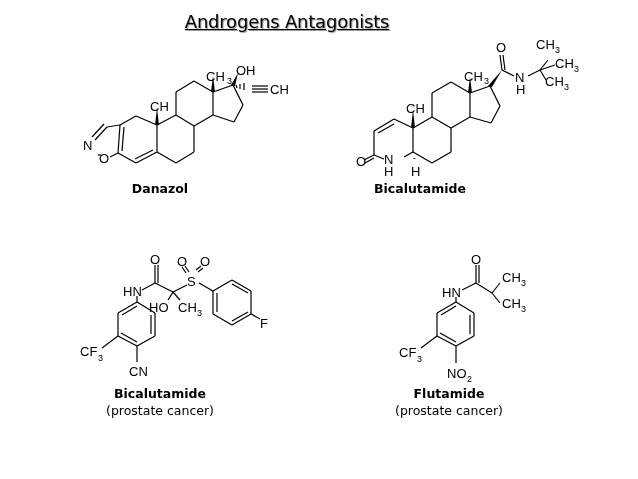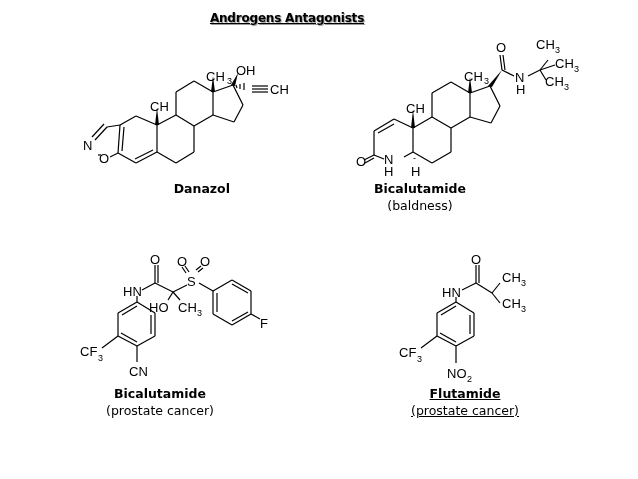--- a/index.html
+++ b/index.html
@@ -1,19 +1,19 @@
 <!DOCTYPE html>
 <html><head>
 <meta charset="utf-8">
 <style>
   html, body { margin: 0; padding: 0; background: #ffffff; }
   body { width: 638px; height: 479px; position: relative; overflow: hidden;
          font-family: "DejaVu Sans", "Liberation Sans", sans-serif; color: #000; }
   .title { position: absolute; left: 0; width: 638px; top: 11px; text-align: center;
-           font-family: "DejaVu Sans", sans-serif; font-weight: bold; font-size: 12px;
+           font-family: "DejaVu Sans", sans-serif; font-weight: normal; font-size: 18px;
            text-decoration: underline; text-shadow: 1px 1px 1px #9a9a9a; letter-spacing: -0.2px; }
   .title span { position: relative; left: -32px; }
   svg.mol { position: absolute; left: 0; top: 0; width: 638px; height: 479px; }
   svg.mol line, svg.mol polyline, svg.mol path.bond { stroke: #000; stroke-width: 1.2; fill: none; }
   svg.mol text { font-family: "Liberation Sans", sans-serif; font-size: 13px; fill: #000; }
   svg.mol text.sub { font-size: 9px; }
   .caption { position: absolute; text-align: center; font-size: 12.5px; line-height: 17px; }
   .caption .name { font-weight: bold; }
   .caption .use { font-weight: normal; }
 </style>
@@ -220,27 +220,26 @@
     <text class="sub" x="521" y="286">3</text>
     <text x="502" y="308">CH</text>
     <text class="sub" x="521" y="312">3</text>
     <text x="399" y="357">CF</text>
     <text class="sub" x="417" y="362">3</text>
     <text x="447" y="378">NO</text>
     <text class="sub" x="467" y="382">2</text>
   </g>
 </svg>
 
-<div class="caption" style="left:90px; top:180px; width:140px;text-align:right;">
+<div class="caption" style="left:90px; top:180px; width:140px;">
   <div class="name">Danazol</div>
 </div>
 <div class="caption" style="left:350px; top:180px; width:140px;">
   <div class="name">Bicalutamide</div>
-  <div class="use">(baldness)</div>
 </div>
 <div class="caption" style="left:80px; top:385px; width:160px;">
   <div class="name">Bicalutamide</div>
   <div class="use">(prostate cancer)</div>
 </div>
-<div class="caption" style="left:385px; top:385px; width:160px;text-decoration:underline;">
+<div class="caption" style="left:369px; top:385px; width:160px;">
   <div class="name">Flutamide</div>
   <div class="use">(prostate cancer)</div>
 </div>
 
 </body></html>

